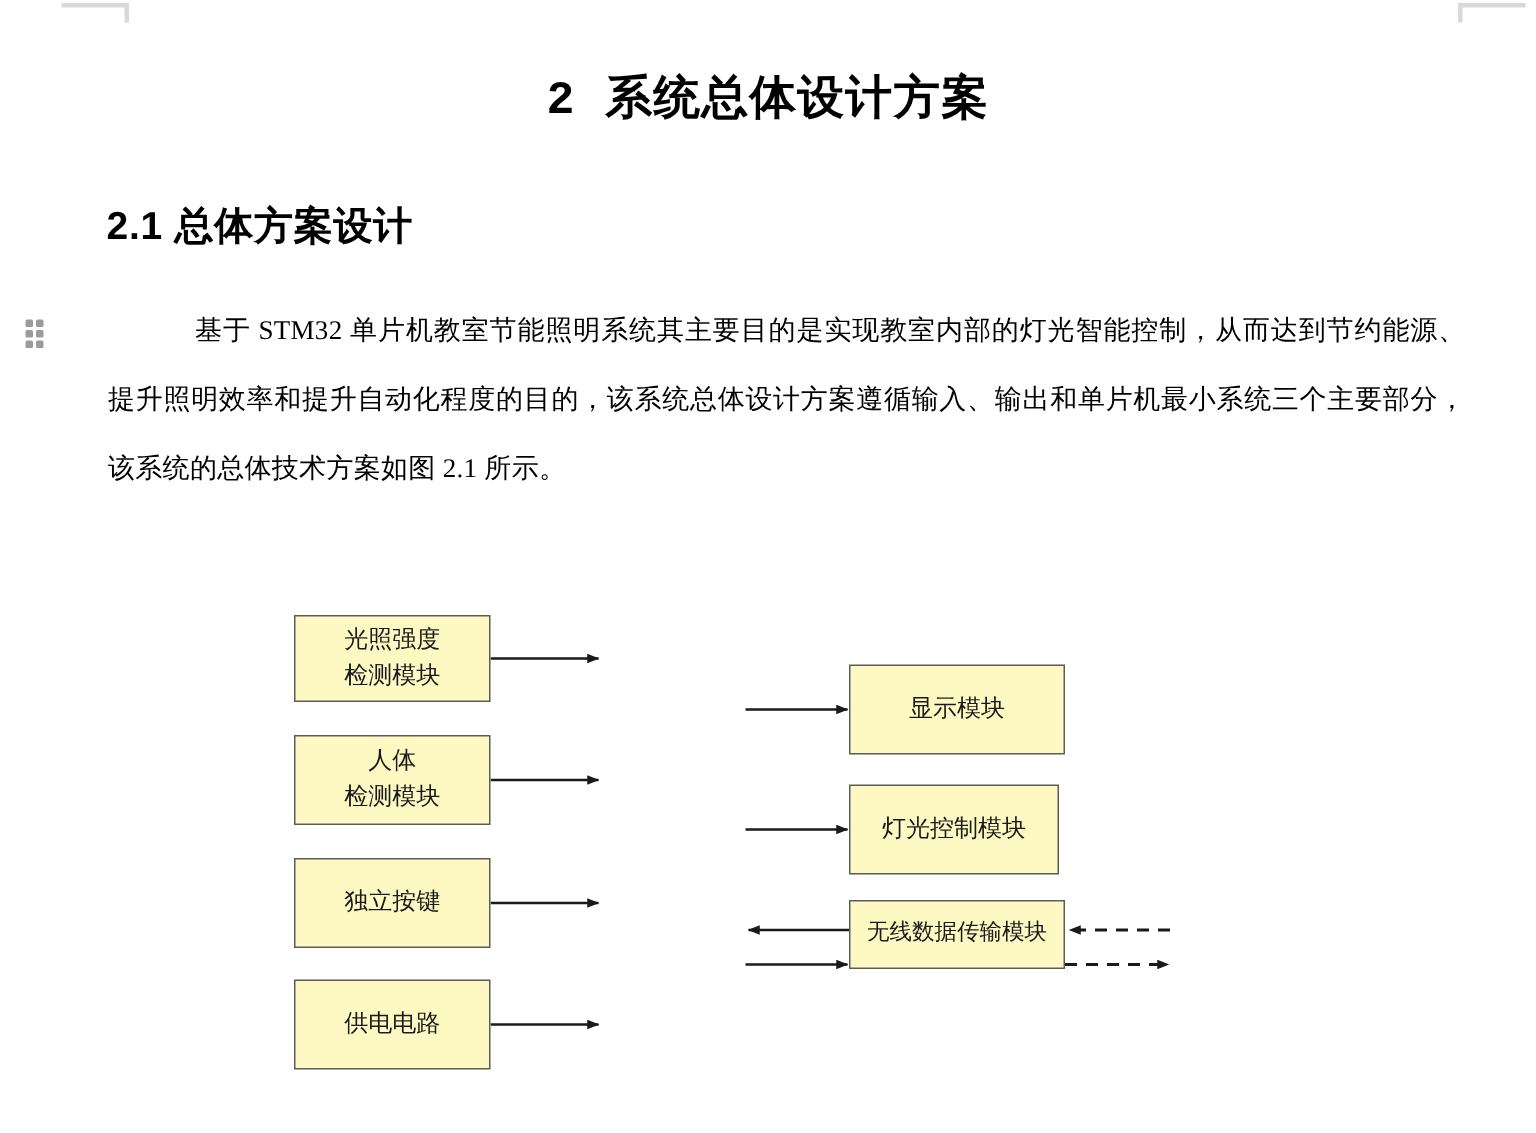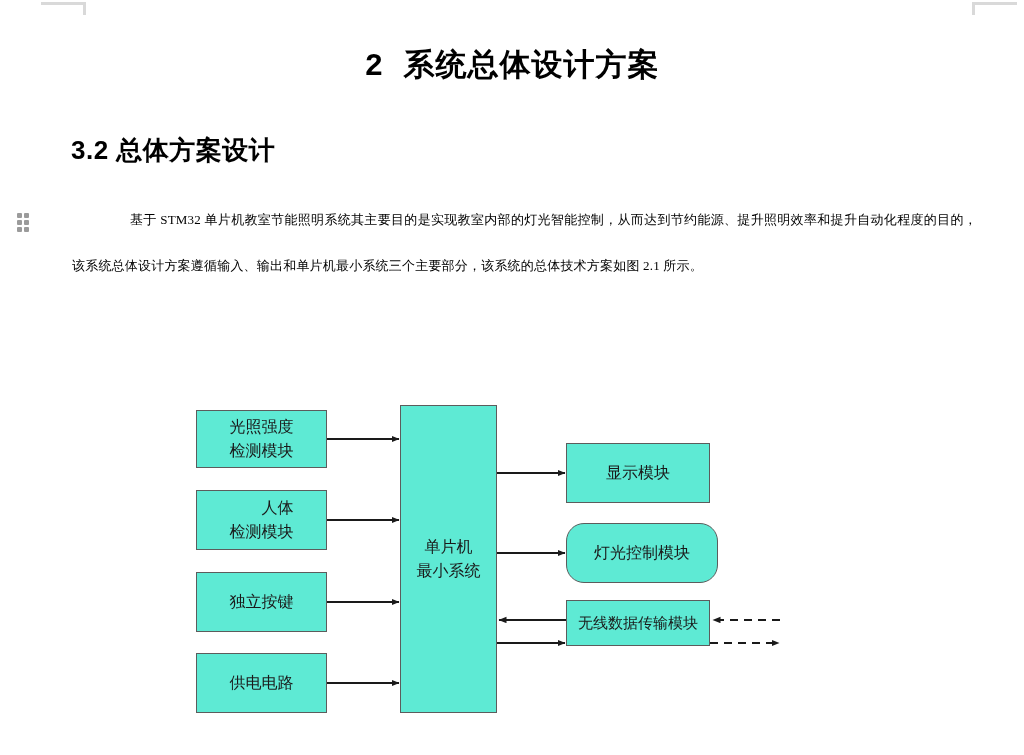--- a/index.html
+++ b/index.html
@@ -77,59 +77,59 @@
     font-size: 26px;
     font-weight: bold;
     letter-spacing: 0.5px;
     font-family: "Liberation Sans", "DejaVu Sans", sans-serif;
   }
   .body-text {
     position: absolute;
     left: 72px;
     top: 197px;
     width: 905px;
-    font-size: 13px;
+    font-size: 18px;
     line-height: 46px;
     text-align: justify;
     text-align-last: left;
     text-indent: 58px;
     letter-spacing: 0.2px;
   }
 
   
   .diagram {
     position: absolute;
     left: 0;
     top: 0;
     width: 1024px;
     height: 755px;
   }
   .node {
     position: absolute;
     box-sizing: border-box;
     border: 1.5px solid #5c5c5c;
-    background: #5eead4;
+    background: #fef9c3;
     display: flex;
     align-items: center;
     justify-content: center;
     text-align: center;
     font-size: 16px;
     line-height: 24px;
     color: #1a1a1a;
-    font-family: Liberation Serif, serif;
+    font-family: Liberation Mono, monospace;
   }
   .node .lbl { white-space: pre-line; }
 
   .n-light   { left: 196px; top: 410px; width: 131px; height: 58px; }
-  .n-human   { left: 196px; top: 490px; width: 131px; height: 60px; text-align: right; }
+  .n-human   { left: 196px; top: 490px; width: 131px; height: 60px; }
   .n-key     { left: 196px; top: 572px; width: 131px; height: 60px; }
   .n-power   { left: 196px; top: 653px; width: 131px; height: 60px; }
   .n-mcu     { left: 400px; top: 405px; width: 97px;  height: 308px; }
   .n-display { left: 566px; top: 443px; width: 144px; height: 60px; }
-  .n-lamp    { left: 566px; top: 523px; width: 152px; height: 60px; border-radius: 18px; }
+  .n-lamp    { left: 566px; top: 523px; width: 140px; height: 60px; }
   .n-wireless{ left: 566px; top: 600px; width: 144px; height: 46px; font-size: 15px;}
   .n-phone   { left: 781px; top: 600px; width: 75px;  height: 65px; }
 
   .edge-svg {
     position: absolute;
     left: 0; top: 0;
     width: 1024px; height: 755px;
     overflow: visible;
   }
 </style>
@@ -142,21 +142,21 @@
 <div class="drag-handle">
   <i></i>
   <i></i>
   <i></i>
   <i></i>
   <i></i>
   <i></i>
 </div>
 
 <div class="doc-title">2 系统总体设计方案</div>
-<div class="section-heading">3.2 总体方案设计</div>
+<div class="section-heading">2.1 总体方案设计</div>
 <div class="body-text">基于 STM32 单片机教室节能照明系统其主要目的是实现教室内部的灯光智能控制，从而达到节约能源、提升照明效率和提升自动化程度的目的，该系统总体设计方案遵循输入、输出和单片机最小系统三个主要部分，该系统的总体技术方案如图 2.1 所示。</div>
 
 <div class="diagram">
 
   <svg class="edge-svg" viewBox="0 0 1024 755">
     <defs>
       <marker id="arrow" markerWidth="9" markerHeight="9" refX="7.5" refY="3.2" orient="auto" markerUnits="userSpaceOnUse">
         <path d="M0,0 L8,3.2 L0,6.4 z" fill="#1a1a1a"></path>
       </marker>
     </defs>
@@ -186,24 +186,20 @@
   <div class="node n-human">
     <span class="lbl">人体
 检测模块</span>
   </div>
   <div class="node n-key">
     <span class="lbl">独立按键</span>
   </div>
   <div class="node n-power">
     <span class="lbl">供电电路</span>
   </div>
-  <div class="node n-mcu">
-    <span class="lbl">单片机
-最小系统</span>
-  </div>
   <div class="node n-display">
     <span class="lbl">显示模块</span>
   </div>
   <div class="node n-lamp">
     <span class="lbl">灯光控制模块</span>
   </div>
   <div class="node n-wireless">
     <span class="lbl">无线数据传输模块</span>
   </div>
 

